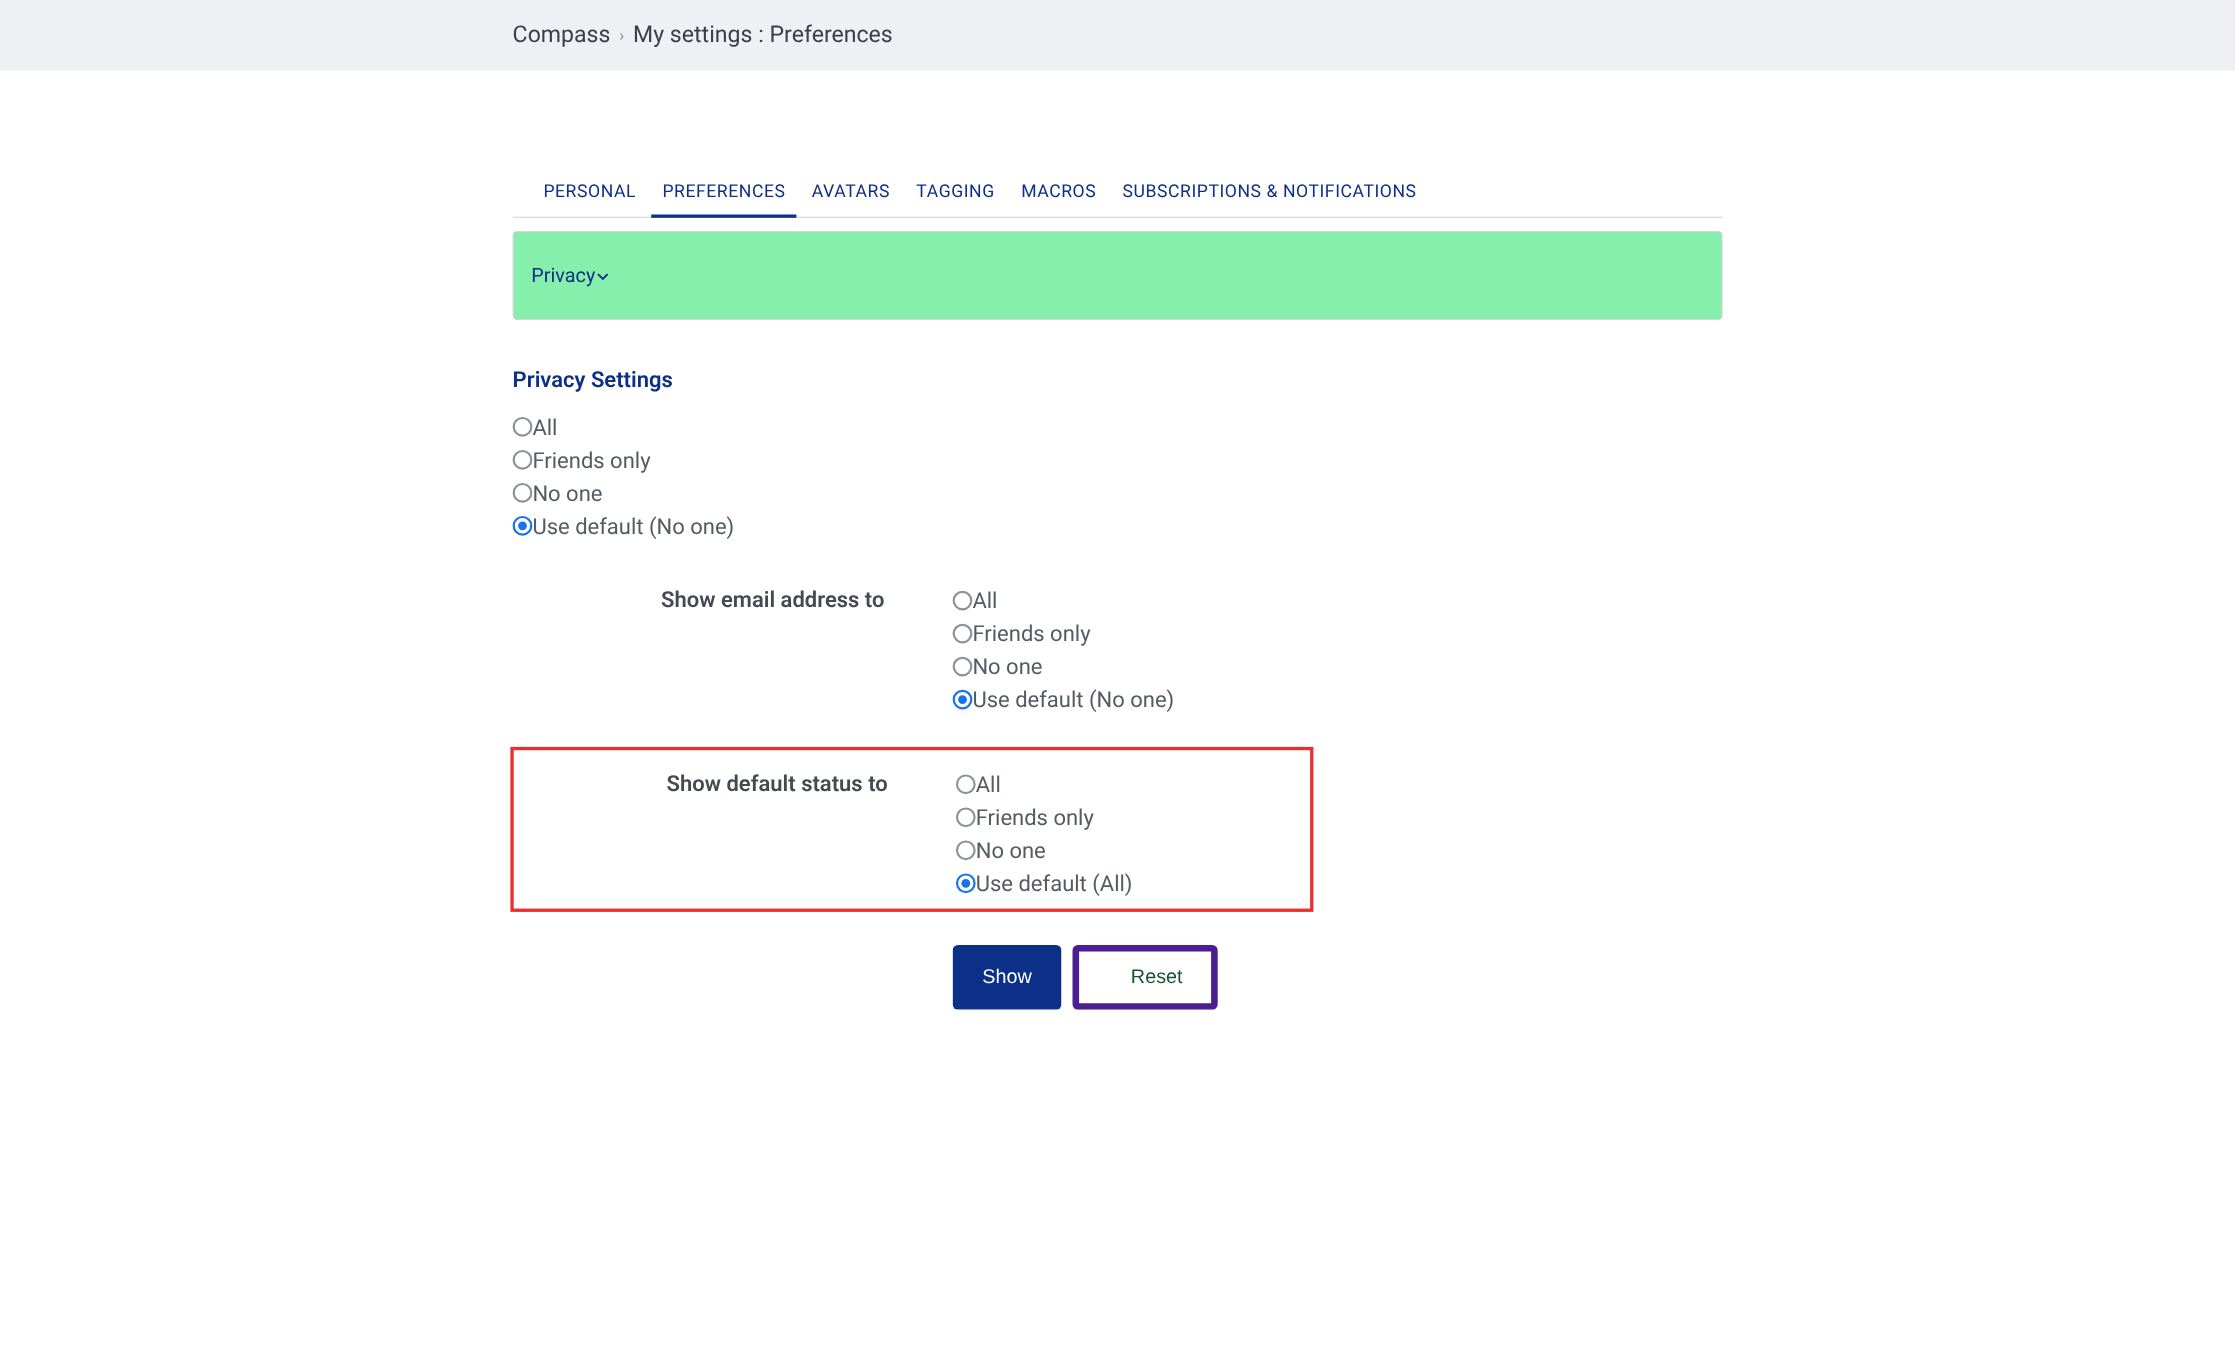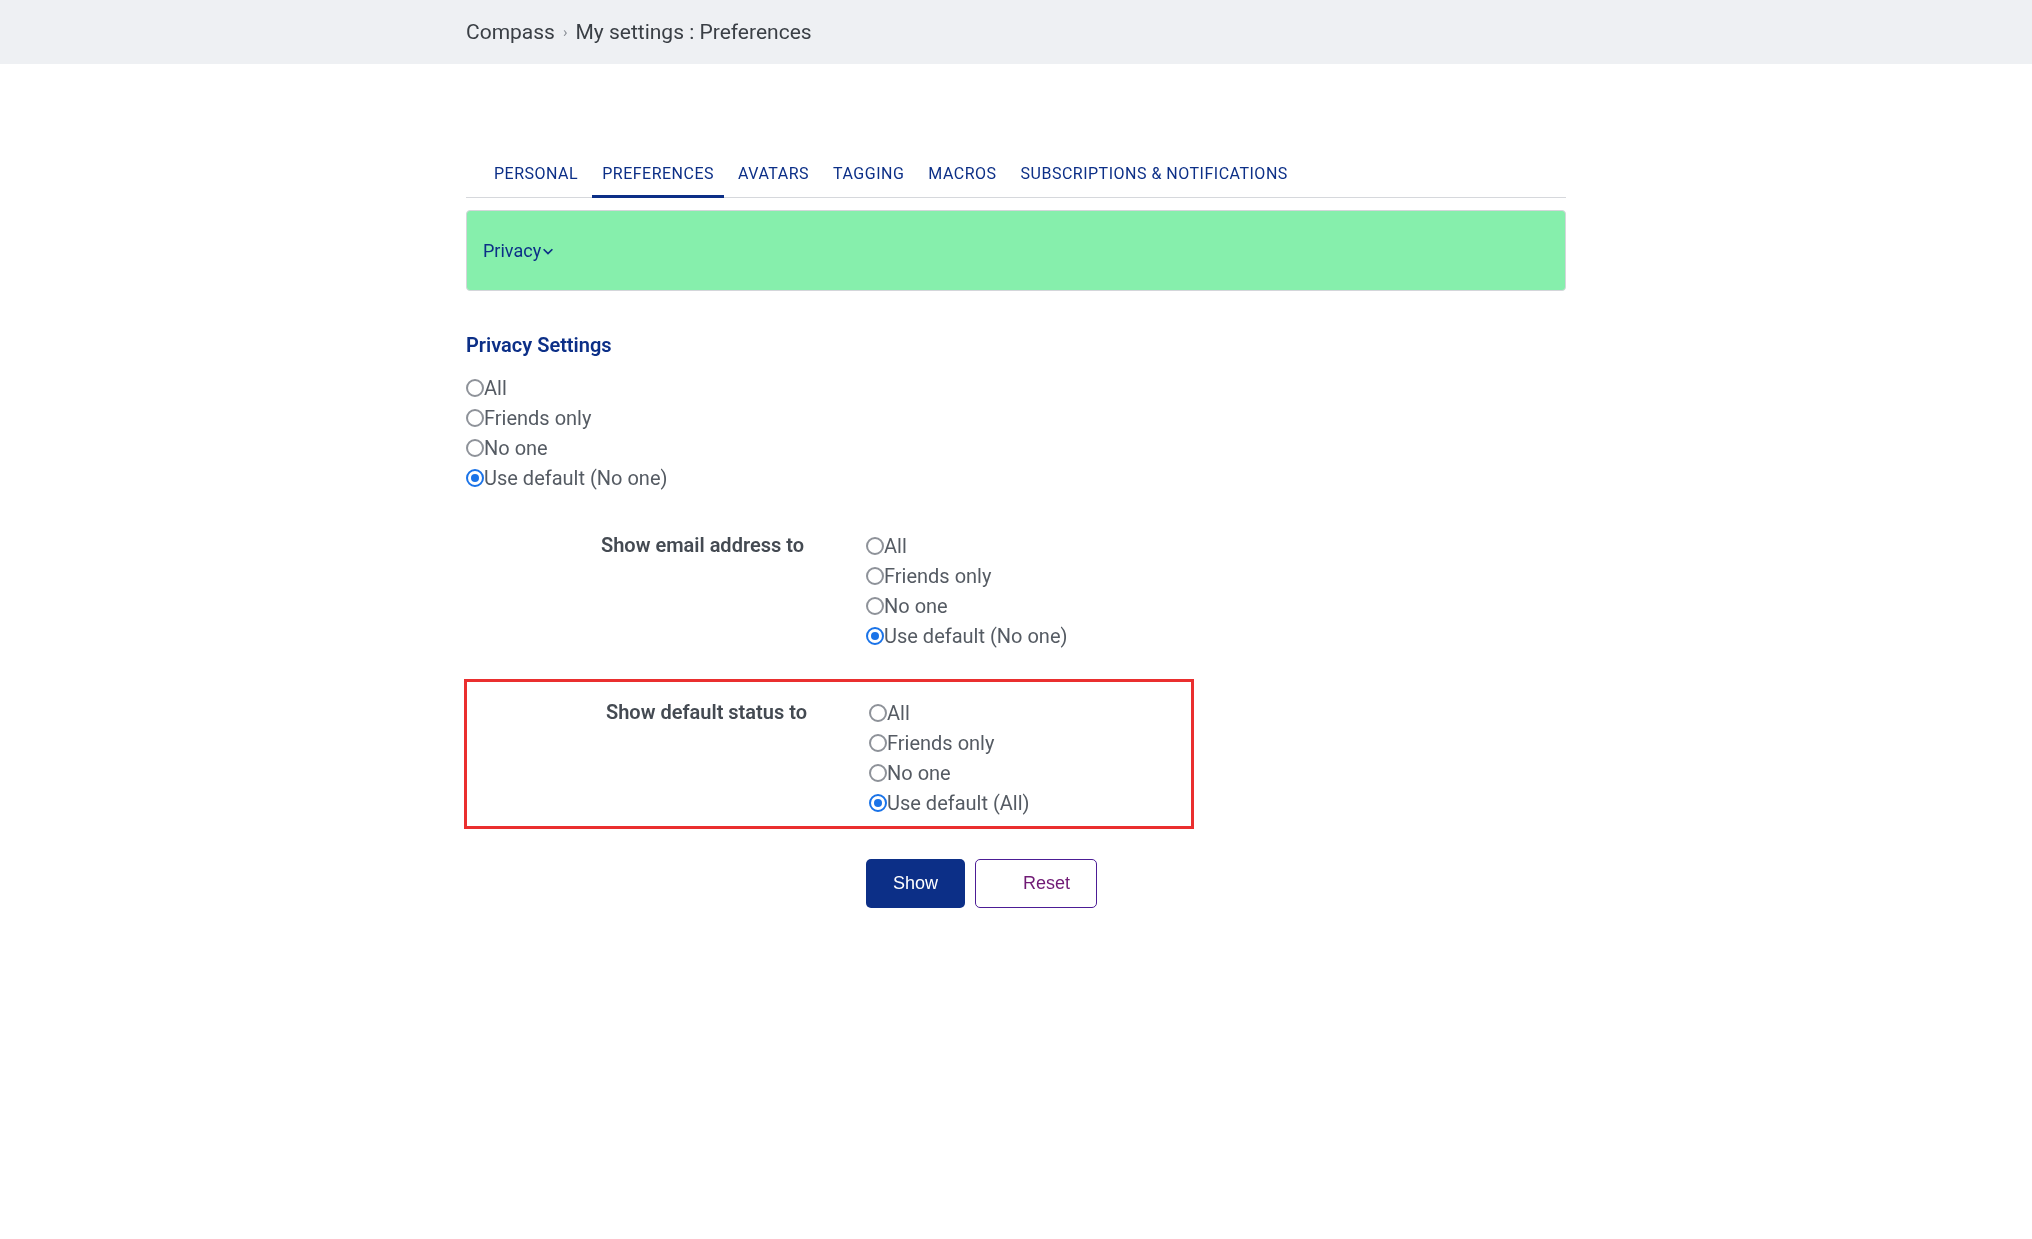--- a/index.html
+++ b/index.html
@@ -144,22 +144,22 @@
     border-radius: 5px;
     cursor: pointer;
     border: 1px solid transparent;
   }
   .btn-primary {
     background: #0c2f87;
     color: #fff;
   }
   .btn-secondary {
     background: #fff;
-    color: #701a75;
-    border: 1px solid #4c1d95;
+    color: #14532d;
+    border: 6px solid #4c1d95;
     padding-left: 47px;
   }
 </style>
 </head>
 <body>
 
 <div class="header-bar">
   <div class="header-inner">
     <a href="#" class="breadcrumb-link">Compass</a>
     <span class="breadcrumb-sep">›</span>

